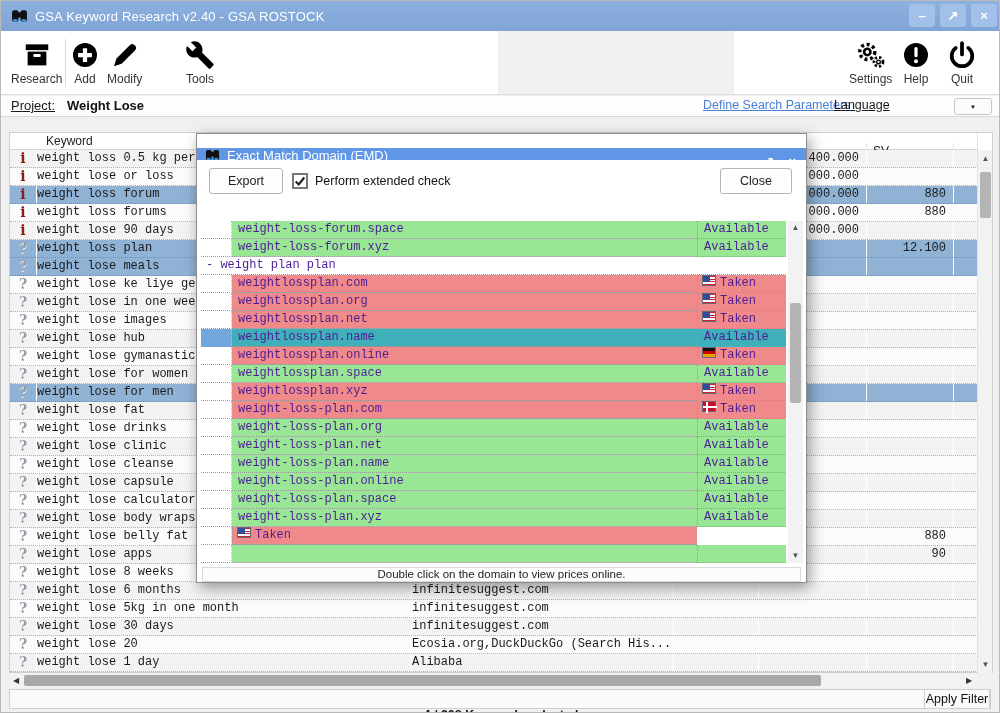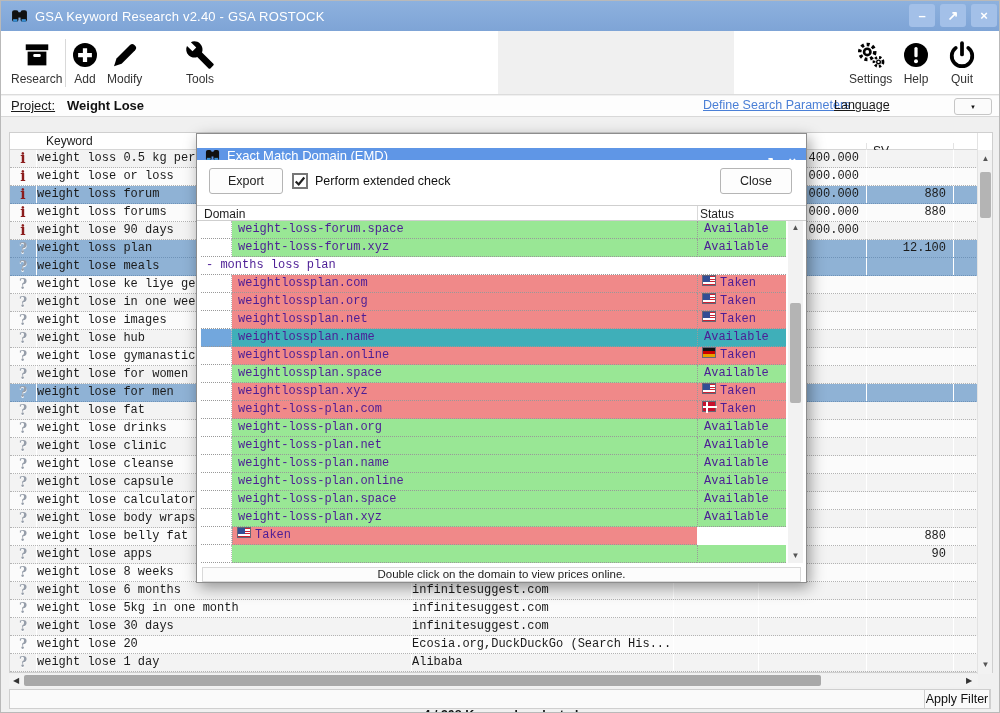--- a/index.html
+++ b/index.html
@@ -502,38 +502,33 @@
     <div class="dlg-toolbar">
       <div class="btn btn-export">Export</div>
       <div class="chk">
         <svg viewBox="0 0 14 14">
             <polyline points="2,7.5 5.5,11 12,3" fill="none" stroke="#222" stroke-width="2.6"></polyline>
           </svg>
       </div>
       <span class="chk-label">Perform extended check</span>
       <div class="btn btn-close">Close</div>
     </div>
-    <div class="dlg-header">
-      <span class="dh-domain">Domain</span>
-      <span class="dh-line"></span>
-      <span class="dh-status">Status</span>
-    </div>
     <div class="emd-rows" id="emd-rows">
         <div class="emd-row">
           <span class="emd-indent"></span>
           <span class="emd-domain bgcell bg-avail">weight-loss-forum.space</span>
           <span class="emd-status bgcell bg-avail"><b style="font-weight: normal; padding-left: 4px;">Available</b></span>
         </div>
         <div class="emd-row">
           <span class="emd-indent"></span>
           <span class="emd-domain bgcell bg-avail">weight-loss-forum.xyz</span>
           <span class="emd-status bgcell bg-avail"><b style="font-weight: normal; padding-left: 4px;">Available</b></span>
         </div>
         <div class="emd-row emd-group">
-          <span>- months loss plan</span>
+          <span>- weight plan plan</span>
         </div>
         <div class="emd-row">
           <span class="emd-indent"></span>
           <span class="emd-domain bgcell bg-taken">weightlossplan.com</span>
           <span class="emd-status bgcell bg-taken"><i class="flag flag-us"></i><b style="font-weight: normal;">Taken</b></span>
         </div>
         <div class="emd-row">
           <span class="emd-indent"></span>
           <span class="emd-domain bgcell bg-taken">weightlossplan.org</span>
           <span class="emd-status bgcell bg-taken"><i class="flag flag-us"></i><b style="font-weight: normal;">Taken</b></span>

